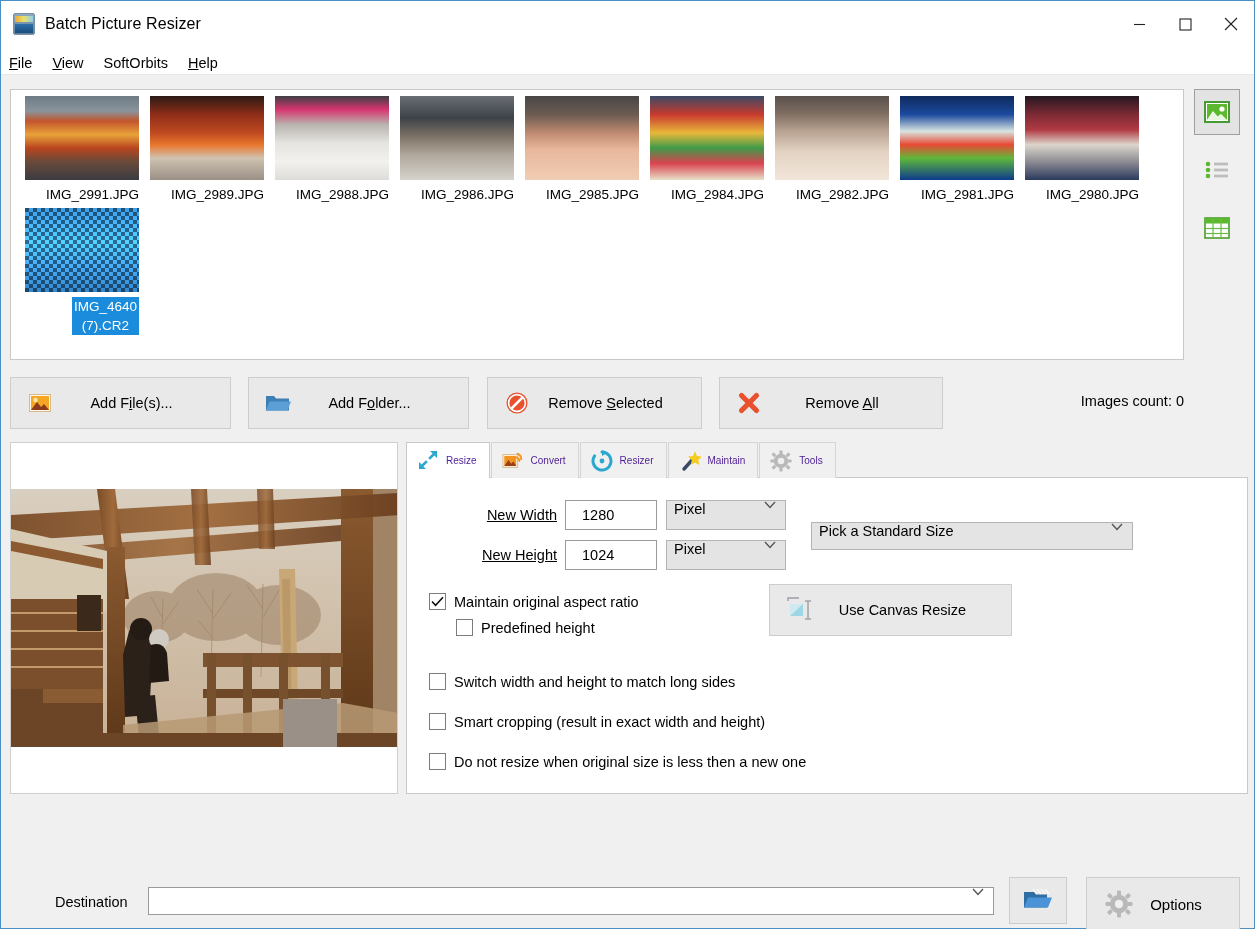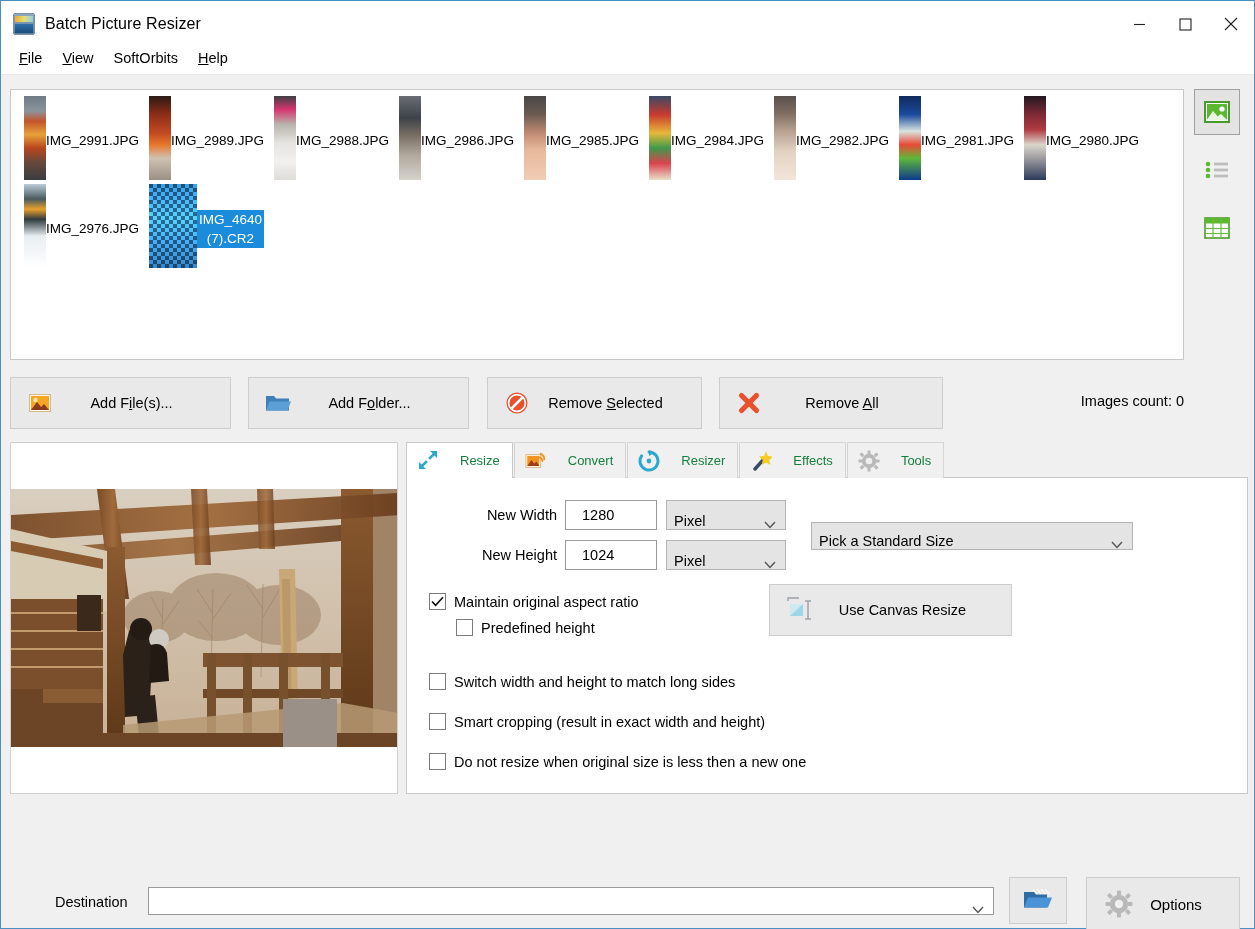--- a/index.html
+++ b/index.html
@@ -66,22 +66,21 @@
     border: none;
     cursor: default;
   }
   .win-btn svg { display: block; }
 
   
   .menubar {
     height: 28px;
     background: #ffffff;
     display: flex;
-    align-items: flex-start;
-    padding-left: 10px;
+    align-items: flex-end;
     gap: 4px;
     border-bottom: 1px solid #e8e8e8;
   }
   .menu-item {
     font-size: 14.5px;
     padding: 3px 8px;
     color: #000;
     cursor: default;
     white-space: nowrap;
   }
@@ -107,22 +106,22 @@
     display: flex;
     flex-wrap: wrap;
     padding: 6px 0 0 8px;
   }
   .thumb-cell {
     width: 125px;
     margin-right: 0px;
     margin-bottom: 4px;
     padding: 0 5px;
     display: flex;
-    flex-direction: row;
-    align-items: center;
+    flex-direction: column;
+    align-items: flex-end;
     cursor: default;
   }
   .thumb-img {
     width: 114px; height: 84px;
     background-size: cover;
     background-position: center;
     border: 0;
   }
   .thumb-label {
     margin-top: 5px;
@@ -215,30 +214,30 @@
     left: 405px; top: 366px;
     width: 842px; height: 352px;
   }
   .tabstrip {
     display: flex;
     height: 36px;
     border-bottom: 1px solid #c9c9c9;
     background: #f0f0f0;
   }
   .tab {
-    display: flex; align-items: center; gap: 21px;
+    display: flex; align-items: center; gap: 7px;
     padding: 0 12px 0 10px;
     height: 36px;
     background: #f0f0f0;
     border: 1px solid #d5d5d5;
     border-bottom: none;
     margin-right: 1px;
-    font-size: 13px;
-    cursor: default;
-    color: #15803d;
+    font-size: 10px;
+    cursor: default;
+    color: #4c1d95;
   }
   .tab.active {
     background: #ffffff;
     border-color: #c9c9c9;
     position: relative;
     z-index: 2;
     margin-bottom: -1px;
     padding-bottom: 1px;
   }
   .tab-ico { width: 22px; height: 22px; display:flex; align-items:center; justify-content:center; flex:none;}
@@ -249,37 +248,38 @@
     border: 1px solid #c9c9c9;
     border-top: none;
   }
 
   
   .lbl-right {
     position: absolute;
     text-align: right;
     font-size: 14.5px;
     color: #000;
+    text-decoration: underline;
   }
   .txtbox {
     position: absolute;
     background: #ffffff;
     border: 1px solid #9a9a9a;
     font-family: "Liberation Sans", sans-serif;
     font-size: 14.5px;
     padding: 2px 16px;
     color: #000;
     outline: none;
   }
   .combo {
     position: absolute;
     background: #e4e4e4;
     border: 1px solid #b4b4b4;
     display: flex;
-    align-items: flex-end;
+    align-items: flex-start;
     font-size: 14.5px;
     color: #000;
     cursor: default;
     padding-left: 7px;
   }
   .combo .chev {
     margin-left: auto; margin-right: 9px;
     display: flex; align-items: center;
   }
   .combo.white { background: #ffffff; border: 1px solid #9a9a9a; }
@@ -407,24 +407,20 @@
             <div class="thumb-img" style="background: linear-gradient(rgb(89, 81, 76) 0%, rgb(125, 108, 96) 20%, rgb(184, 162, 146) 42%, rgb(226, 210, 194) 66%, rgb(242, 230, 218) 100%);"></div>
             <div class="thumb-label">IMG_2982.JPG</div>
           </div>
           <div class="thumb-cell">
             <div class="thumb-img" style="background: linear-gradient(rgb(15, 42, 92) 0%, rgb(27, 74, 158) 22%, rgb(216, 228, 224) 42%, rgb(232, 74, 52) 58%, rgb(95, 184, 58) 74%, rgb(13, 58, 140) 100%);"></div>
             <div class="thumb-label">IMG_2981.JPG</div>
           </div>
           <div class="thumb-cell">
             <div class="thumb-img" style="background: linear-gradient(rgb(36, 24, 32) 0%, rgb(125, 42, 53) 22%, rgb(176, 58, 66) 40%, rgb(220, 214, 204) 58%, rgb(142, 141, 148) 78%, rgb(42, 58, 92) 100%);"></div>
             <div class="thumb-label">IMG_2980.JPG</div>
-          </div>
-          <div class="thumb-cell">
-            <div class="thumb-img" style="background: linear-gradient(rgb(184, 205, 216) 0%, rgb(74, 90, 94) 18%, rgb(232, 161, 44) 30%, rgb(46, 58, 62) 42%, rgb(232, 238, 242) 62%, rgb(255, 255, 255) 100%);"></div>
-            <div class="thumb-label">IMG_2976.JPG</div>
           </div>
           <div class="thumb-cell selected">
             <div class="thumb-img" style="background: repeating-conic-gradient(rgb(255, 255, 255) 0%, rgb(255, 255, 255) 25%, transparent 0%, transparent 50%) 0% 0% / 8px 8px, linear-gradient(rgb(29, 79, 116) 0%, rgb(42, 106, 148) 40%, rgb(26, 68, 104) 100%) 0% 0% / auto; background-blend-mode: overlay, normal;"></div>
             <div class="thumb-label">IMG_4640
 (7).CR2</div>
           </div>
         </div>
     </div>
 
     <div class="viewmodes">
@@ -628,21 +624,21 @@
             </span>
             <span>Resizer</span>
           </div>
           <div class="tab">
             <span class="tab-ico">
               <svg width="22" height="22" viewBox="0 0 22 22">
                 <line x1="5" y1="19" x2="14" y2="9" stroke="#3a4a66" stroke-width="3.4" stroke-linecap="round"></line>
                 <polygon points="16,1 17.9,6 23,6.6 19.2,10 20.3,15 16,12.4 11.7,15 12.8,10 9,6.6 14.1,6" fill="#f5cc1f"></polygon>
               </svg>
             </span>
-            <span>Effects</span>
+            <span>Maintain</span>
           </div>
           <div class="tab">
             <span class="tab-ico">
               <svg width="22" height="22" viewBox="0 0 28 28">
                 <g fill="#b9b9b9">
                   <circle cx="14" cy="14" r="9.2"></circle>
                   <rect x="12" y="0.5" width="4" height="5" rx="1"></rect>
                   <rect x="12" y="22.5" width="4" height="5" rx="1"></rect>
                   <rect x="0.5" y="12" width="5" height="4" rx="1"></rect>
                   <rect x="22.5" y="12" width="5" height="4" rx="1"></rect>

